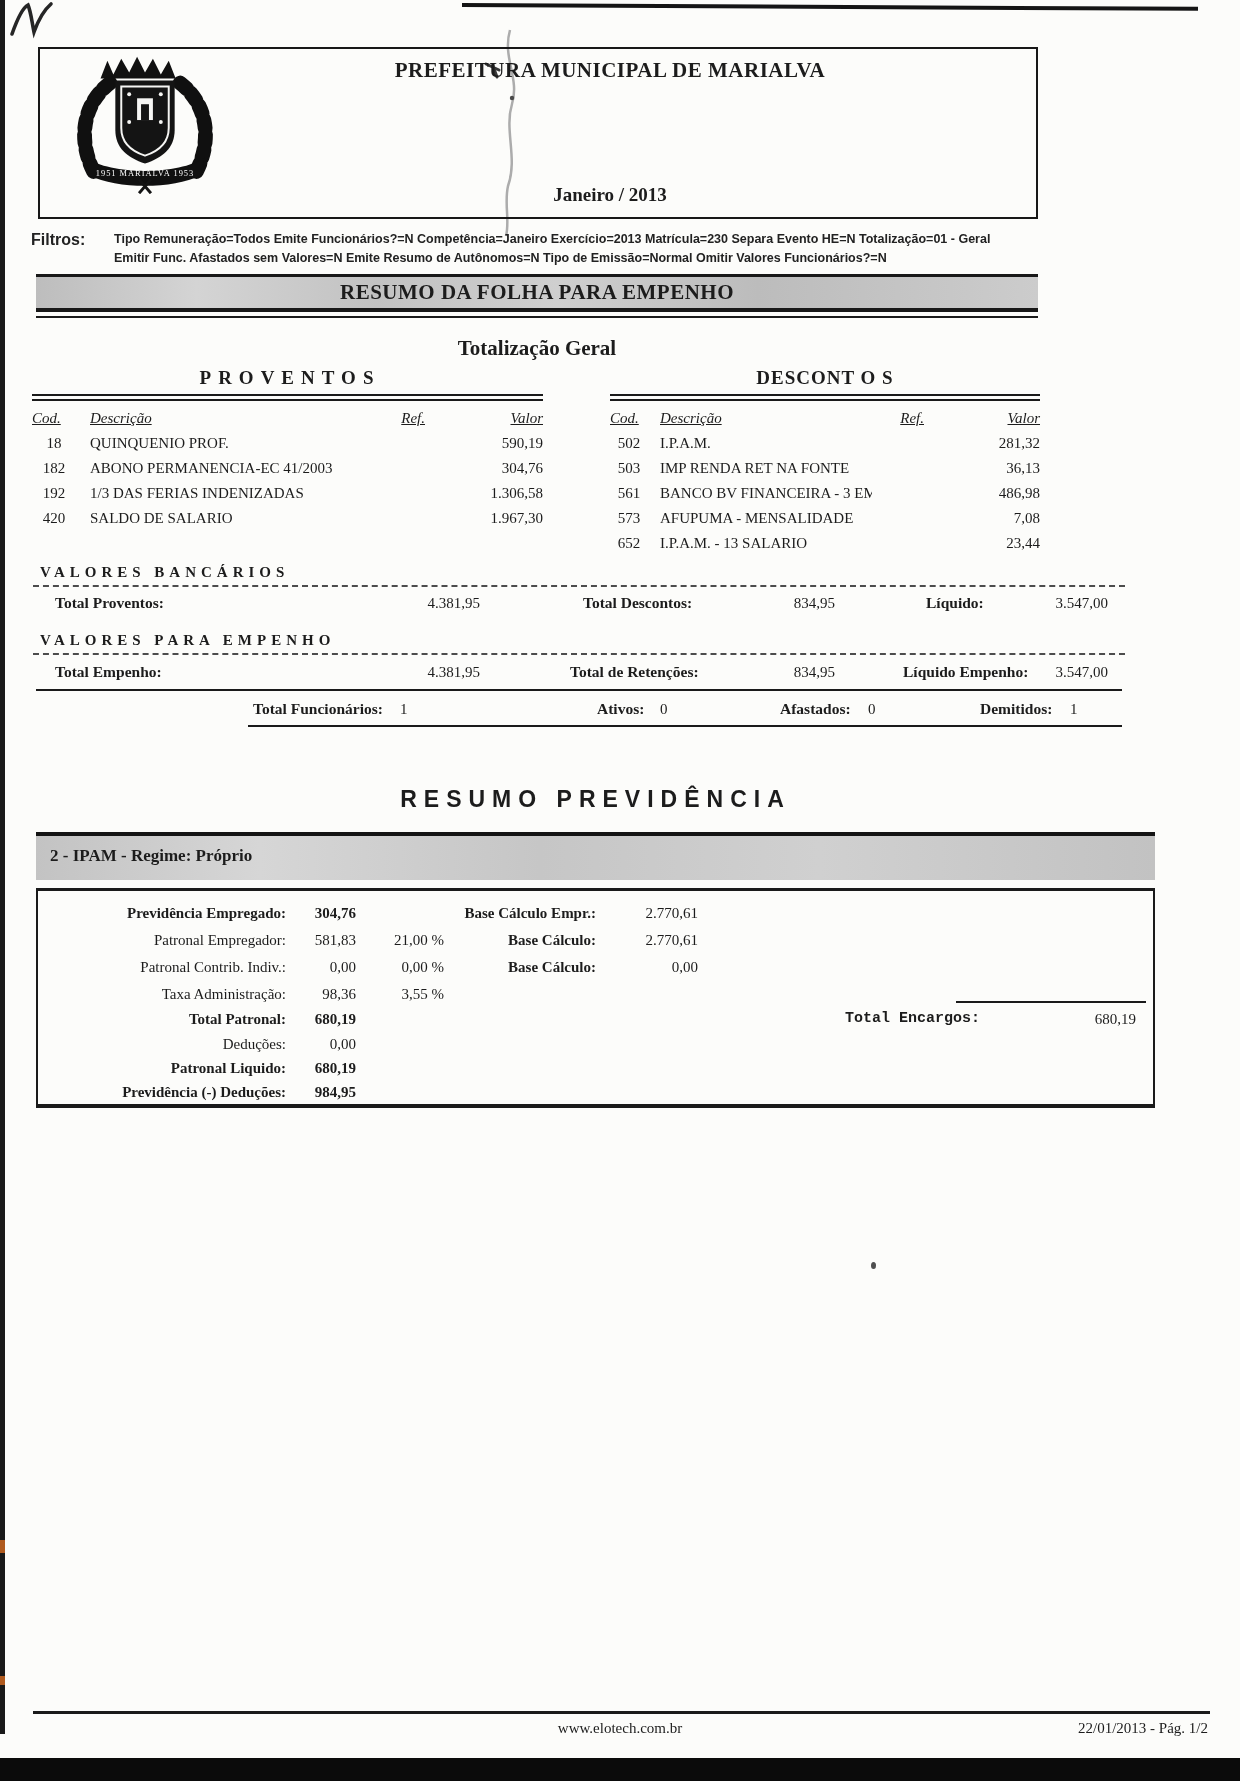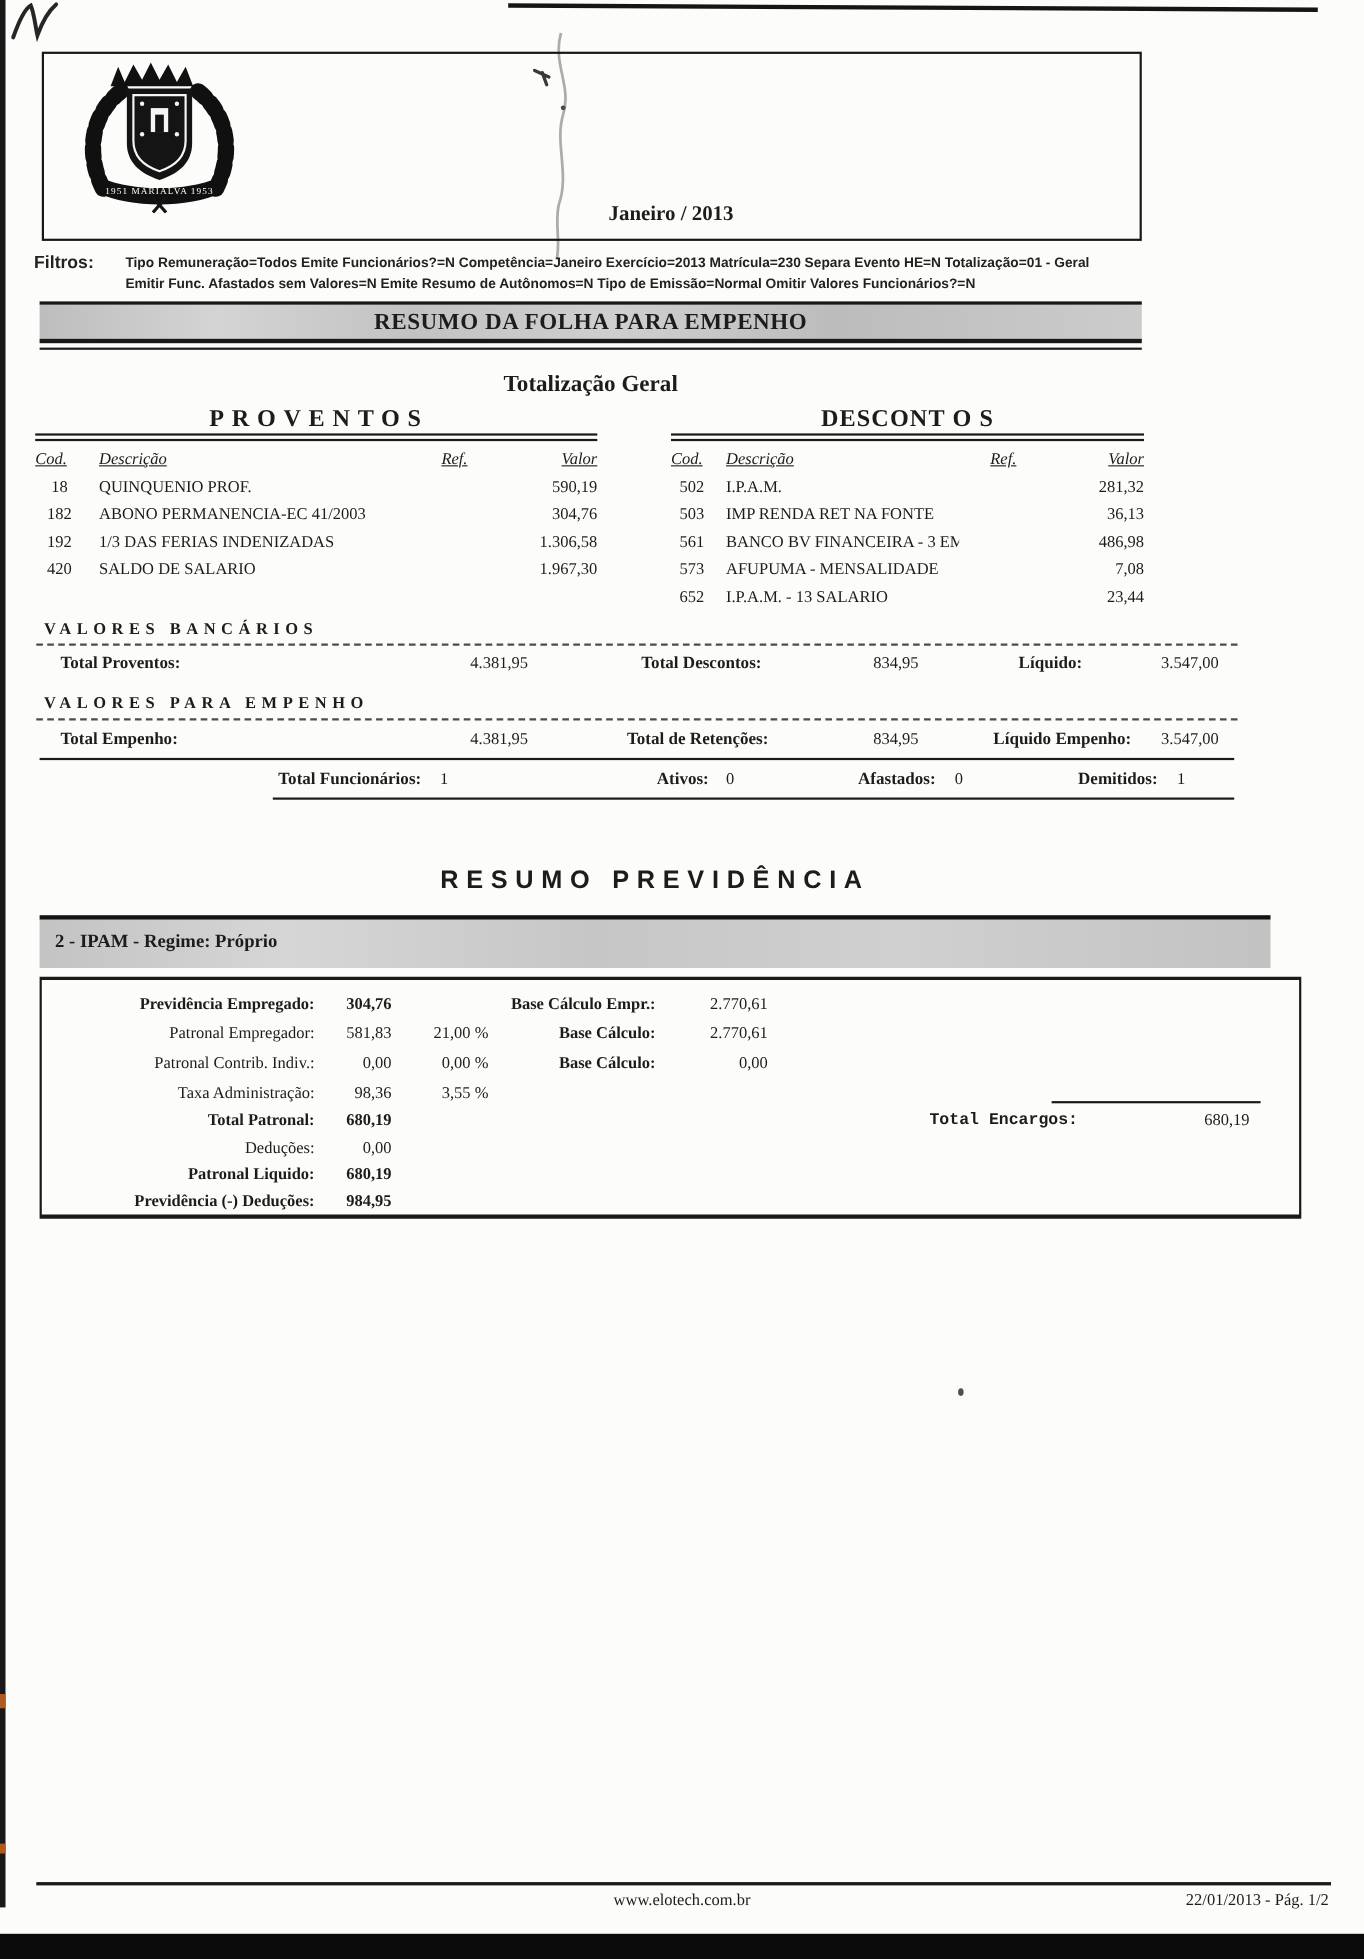--- a/index.html
+++ b/index.html
@@ -17,40 +17,40 @@
   .filters{font-size:12.5px;font-weight:bold;line-height:19px;color:#222;}
   
   .banner{background:linear-gradient(90deg,#bdbdbd 0%,#d4d4d4 16%,#c2c2c2 34%,#cfcfcf 52%,#bcbcbc 72%,#cccccc 100%);
           border-top:3px solid #181818;border-bottom:4px solid #181818;}
   .banner1-text{font-size:21px;font-weight:bold;letter-spacing:.5px;line-height:31px;}
   .banner2{background:linear-gradient(90deg,#c3c3c3 0%,#d6d6d6 20%,#c6c6c6 45%,#d0d0d0 70%,#c2c2c2 100%);
            border-top:4px solid #141414;}
   .banner2-text{font-size:17px;font-weight:bold;padding:10px 0 0 14px;}
   .tot-geral{font-size:21px;font-weight:bold;}
   
-  .tbl-title{font-size:22px;font-weight:bold;letter-spacing:7px;}
+  .tbl-title{font-size:19px;font-weight:bold;letter-spacing:7px;}
   .dline{height:3px;border-top:2px solid #1a1a1a;border-bottom:2px solid #1a1a1a;}
   .thead span{font-style:italic;text-decoration:underline;font-size:15px;}
   .trow,.thead{display:flex;align-items:baseline;height:25px;line-height:23px;font-size:15px;}
   .c-cod{width:44px;text-align:center;flex:none;}
   .c-desc{margin-left:14px;flex:1;white-space:nowrap;overflow:hidden;}
   .c-ref{width:56px;text-align:right;flex:none;}
   .c-val{width:92px;margin-left:26px;text-align:right;flex:none;}
   .d-cod{width:38px;}
   .d-desc{margin-left:12px;}
   .d-ref{width:52px;}
   .d-val{width:86px;margin-left:30px;}
   .sec-h{font-size:15px;font-weight:bold;letter-spacing:5px;}
   .dash{border-top:2px dashed #4c4c4c;height:0;}
   .tot-lbl{font-size:15.5px;font-weight:bold;white-space:nowrap;}
   .tot-val{font-size:15px;white-space:nowrap;}
   .hline{background:#1a1a1a;}
   
   .rp-title{font-size:23px;font-weight:bold;letter-spacing:7px;}
-  .pbox{border:2px solid #1a1a1a;border-top-width:3px;border-bottom-width:4px;padding-left:28px;}
+  .pbox{border:2px solid #1a1a1a;border-top-width:3px;border-bottom-width:4px;}
   .prow{position:absolute;height:21px;line-height:20px;font-size:15px;}
   .prow span{position:absolute;white-space:nowrap;}
   .p-lbl{left:0;width:210px;text-align:right;}
   .p-val{left:218px;width:62px;text-align:right;}
   .p-pct{left:290px;width:78px;text-align:right;}
   .p-blbl{left:382px;width:138px;text-align:right;font-weight:bold;}
   .p-bval{left:530px;width:92px;text-align:right;}
   .p-enc-lbl{left:768px;width:174px;text-align:right;font-weight:bold;}
   .p-enc-val{left:950px;width:148px;text-align:right;}
   .pb .p-lbl,.pb .p-val{font-weight:bold;}
@@ -89,20 +89,21 @@
     <rect x="86" y="50" width="8" height="16" fill="#141414"></rect>
     <circle cx="74" cy="40" r="2" fill="#f5f5f3"></circle>
       <circle cx="106" cy="40" r="2" fill="#f5f5f3"></circle>
     <circle cx="74" cy="68" r="2" fill="#f5f5f3"></circle>
       <circle cx="106" cy="68" r="2" fill="#f5f5f3"></circle>
     <path d="M30,104 C55,122 125,122 150,104 L146,122 C118,136 62,136 34,122 Z" fill="#101010"></path>
     <text x="90" y="123" text-anchor="middle" font-size="8.5" fill="#ffffff" letter-spacing="1" font-family="Liberation Serif, serif">1951 MARIALVA 1953</text>
     <path d="M84,126 L96,140 M96,126 L84,140" stroke="#141414" stroke-width="3"></path>
   </svg>
 
+  <div class="abs ctr h-title" style="left:250px;top:58px;width:720px;">PREFEITURA MUNICIPAL DE MARIALVA</div>
   <div class="abs ctr h-sub" style="left:250px;top:184px;width:720px;">Janeiro / 2013</div>
 
   <div class="abs sans filters" style="left:31px;top:230px;font-size:16px;">Filtros:</div>
   <div class="abs sans filters" style="left:114px;top:230px;width:930px;">
     <div>Tipo Remuneração=Todos Emite Funcionários?=N Competência=Janeiro Exercício=2013 Matrícula=230 Separa Evento HE=N Totalização=01 - Geral</div>
     <div>Emitir Func. Afastados sem Valores=N Emite Resumo de Autônomos=N Tipo de Emissão=Normal Omitir Valores Funcionários?=N</div>
   </div>
 
   <div class="abs banner ctr" style="left:36px;top:274px;width:1002px;height:31px;">
     <div class="banner1-text">RESUMO DA FOLHA PARA EMPENHO</div>

